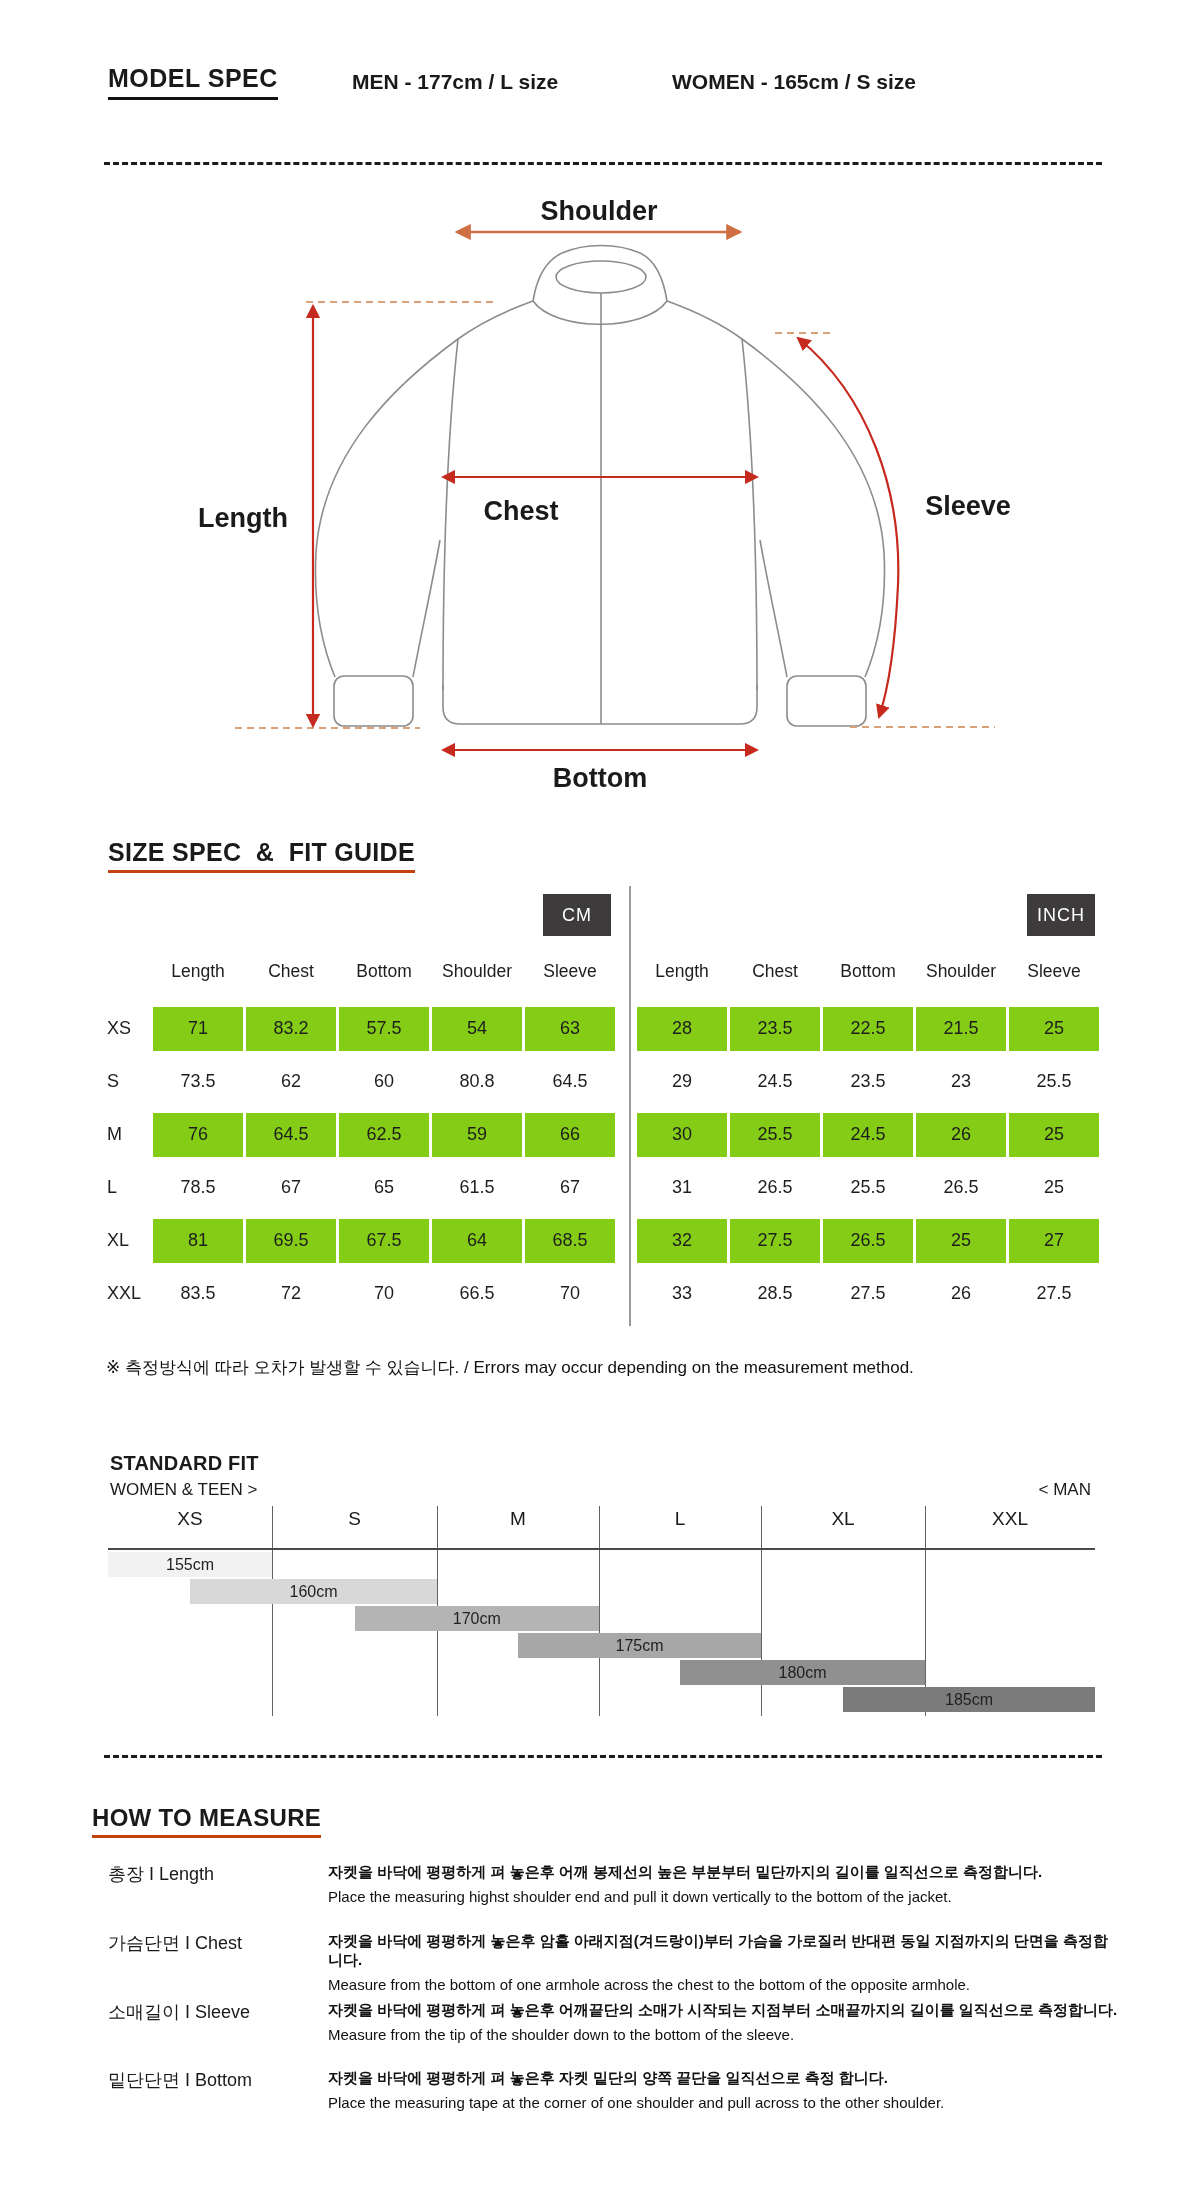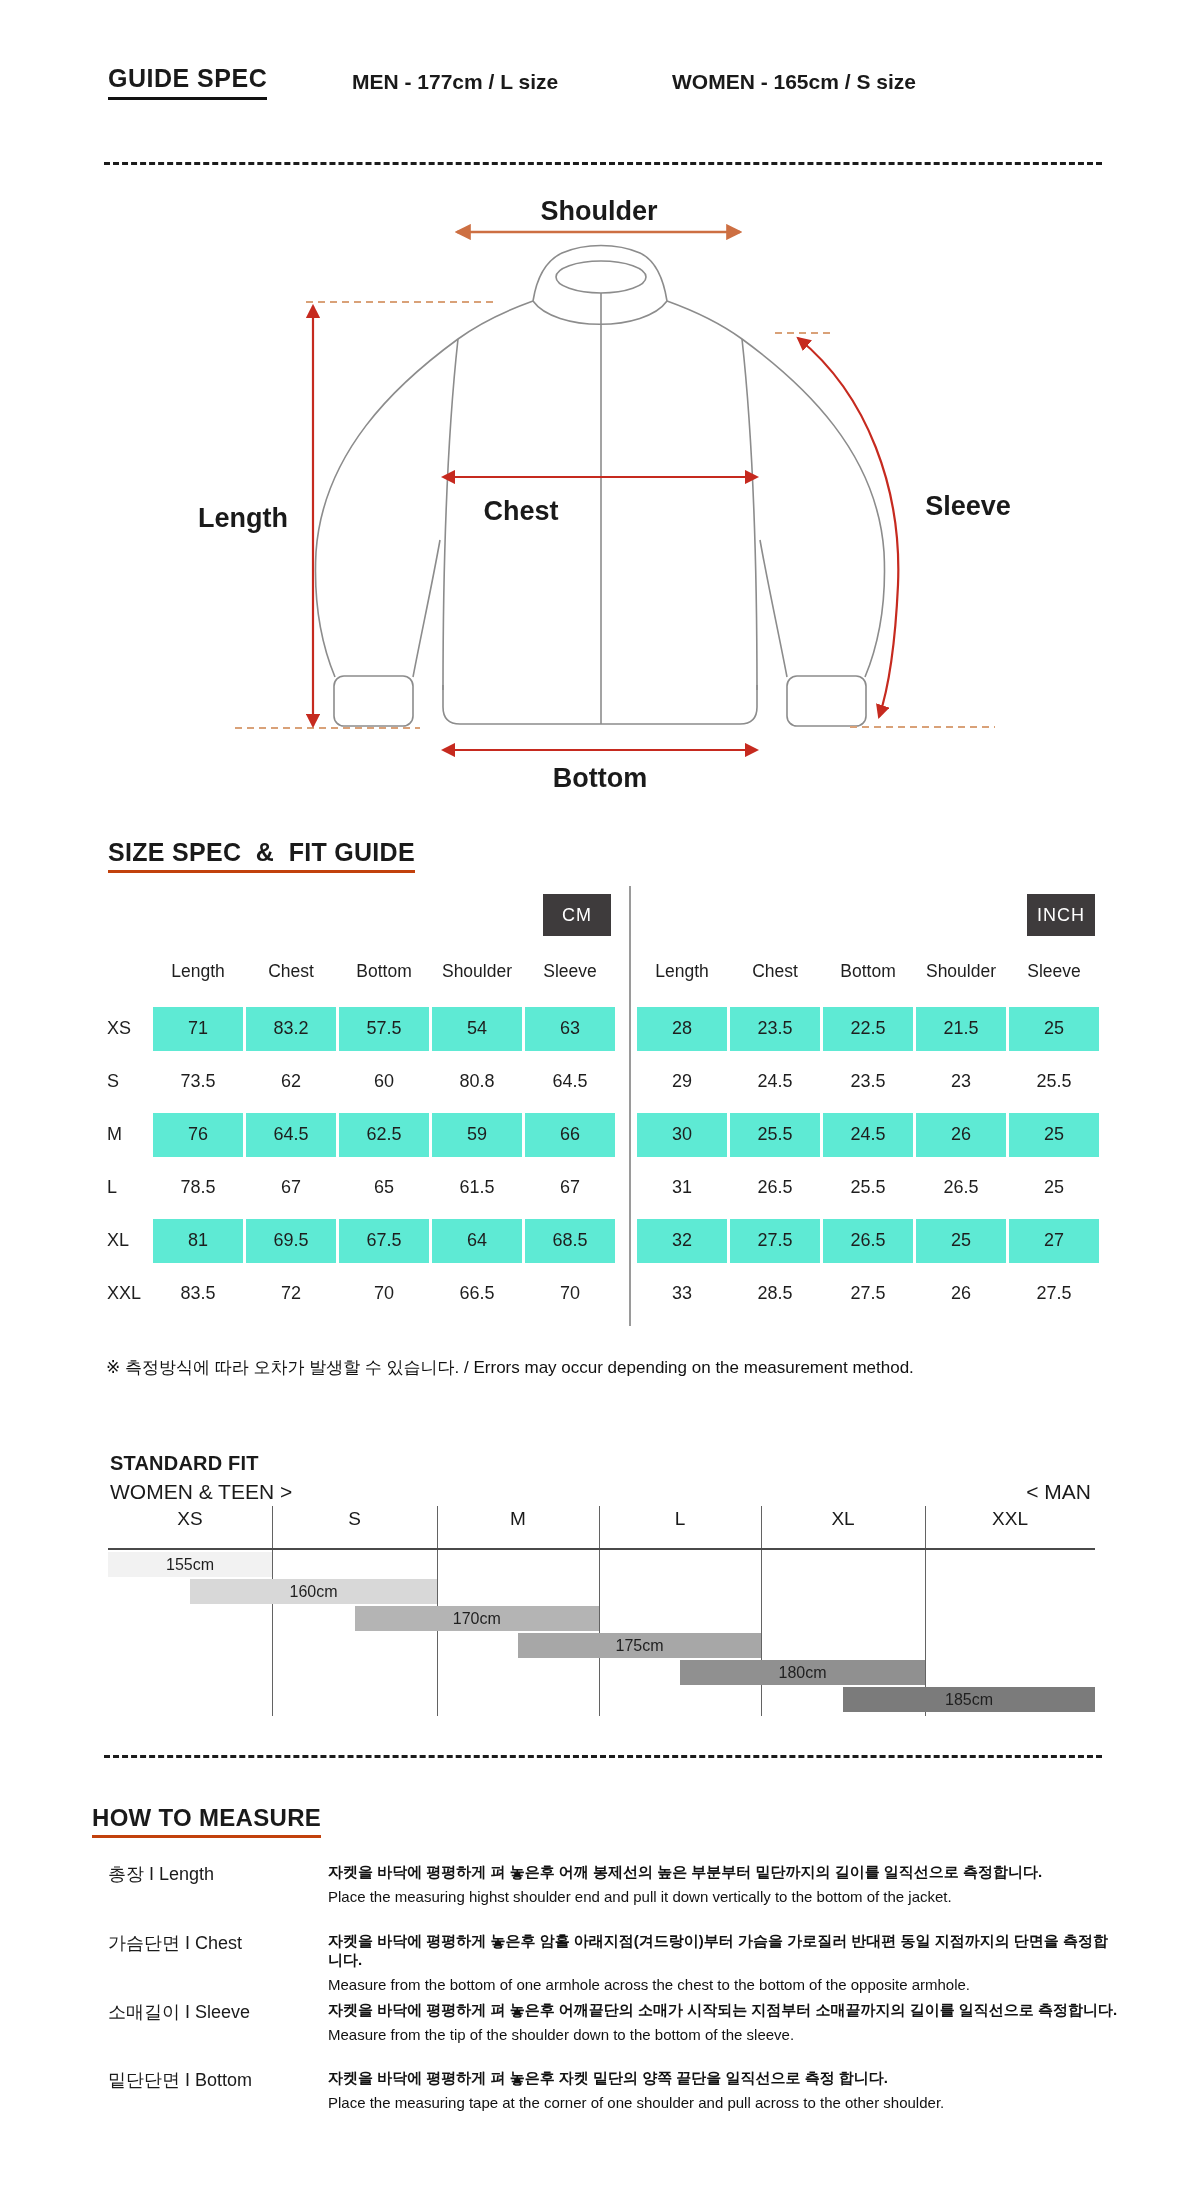--- a/index.html
+++ b/index.html
@@ -15,46 +15,46 @@
   
   .spec-table{position:absolute;}
   .t-head,.t-row{display:grid;column-gap:3px;height:53px;}
   .spec-table.cm .t-head,.spec-table.cm .t-row{grid-template-columns:70px repeat(5,90px);}
   .spec-table.inch .t-head,.spec-table.inch .t-row{grid-template-columns:repeat(5,90px);}
   .t-head{height:62px;}
   .cell{display:flex;align-items:center;justify-content:center;font-size:18px;color:#1e1e1e;}
   .head-cell{font-size:17.5px;}
   .size-cell{justify-content:flex-start;padding-left:27px;font-size:18px;}
   .val-cell{height:44px;align-self:center;}
-  .val-cell.shaded{background:#5eead4;}
+  .val-cell.shaded{background:#84cc16;}
   .unit-badge{position:absolute;width:68px;height:42px;background:#3e3b3c;color:#fff;
               display:flex;align-items:center;justify-content:center;font-size:18px;letter-spacing:1px;}
   .v-divider{position:absolute;width:2px;background:#9a9a9a;}
   .note{font-size:17px;color:#111;}
   
   .sf-title{font-size:20px;font-weight:700;letter-spacing:.2px;}
-  .sf-sub{font-size:21px;}
+  .sf-sub{font-size:17px;}
   .sf-size-label{position:absolute;font-size:19px;text-align:center;}
   .sf-rule{position:absolute;height:2px;background:#4a4a4a;}
   .sf-vline{position:absolute;width:1px;background:#636363;}
   .sf-bar{position:absolute;height:25px;display:flex;align-items:center;justify-content:center;
           font-size:16px;color:#1f1f1f;}
   
   .htm-label{font-size:18px;font-weight:400;white-space:nowrap;}
   .htm-kr{font-size:15px;font-weight:700;color:#111;}
   .htm-en{font-size:15px;color:#111;margin-top:6px;}
   svg text{font-family:"Liberation Sans","DejaVu Sans",sans-serif;}
 </style>
 </head>
 <body>
 
 <div class="page">
 
   <div class="abs" style="left:108px;top:64px;">
-    <span class="h-title">GUIDE SPEC</span>
+    <span class="h-title">MODEL SPEC</span>
   </div>
   <div class="abs h-model" style="left:352px;top:70px;">MEN - 177cm / L size</div>
   <div class="abs h-model" style="left:672px;top:70px;">WOMEN - 165cm / S size</div>
 
   <div class="abs dashed-rule" style="left:104px;top:162px;width:998px;"></div>
   <div class="abs dashed-rule" style="left:104px;top:1755px;width:998px;"></div>
 
   <svg class="abs" style="left:80px;top:190px;" width="1040" height="615" viewBox="0 0 1040 615">
     <defs>
       <marker id="mr" viewBox="0 0 10 10" refX="8.5" refY="5" markerWidth="6.5" markerHeight="6.5" orient="auto-start-reverse">

